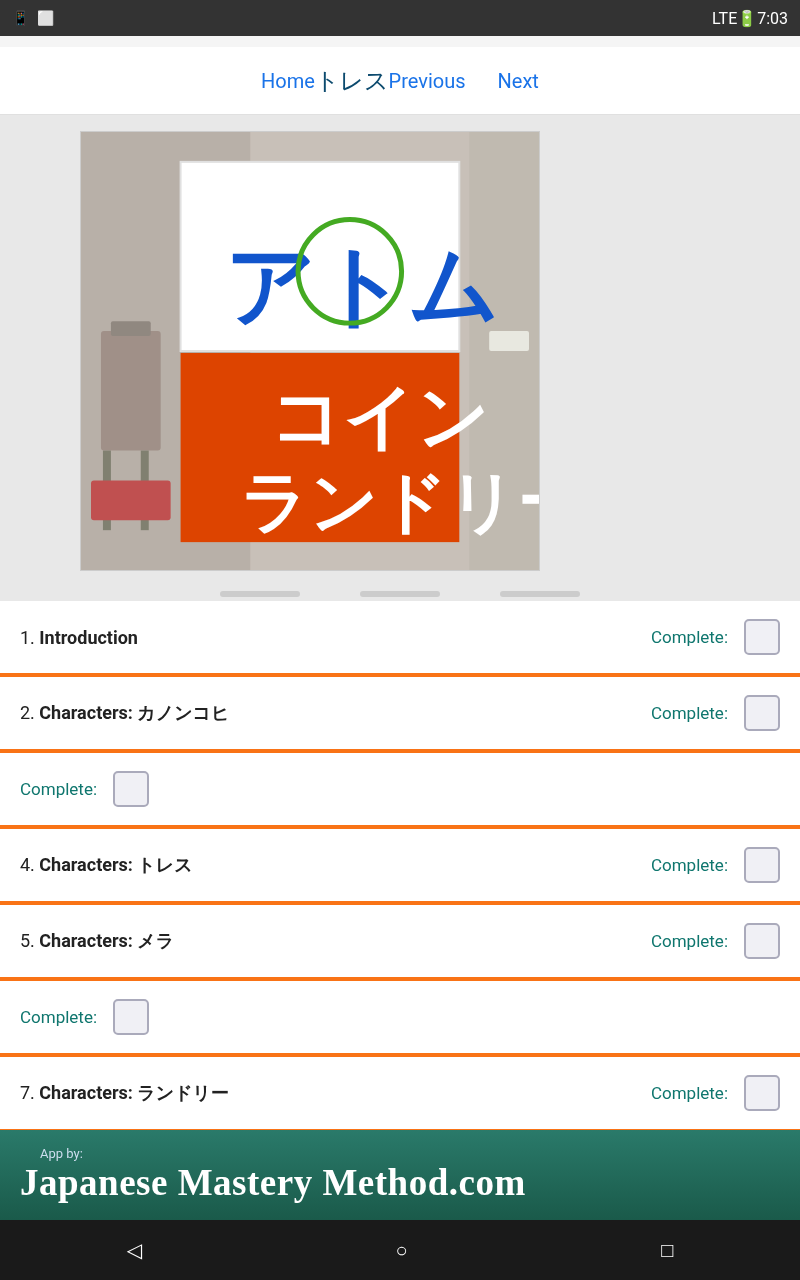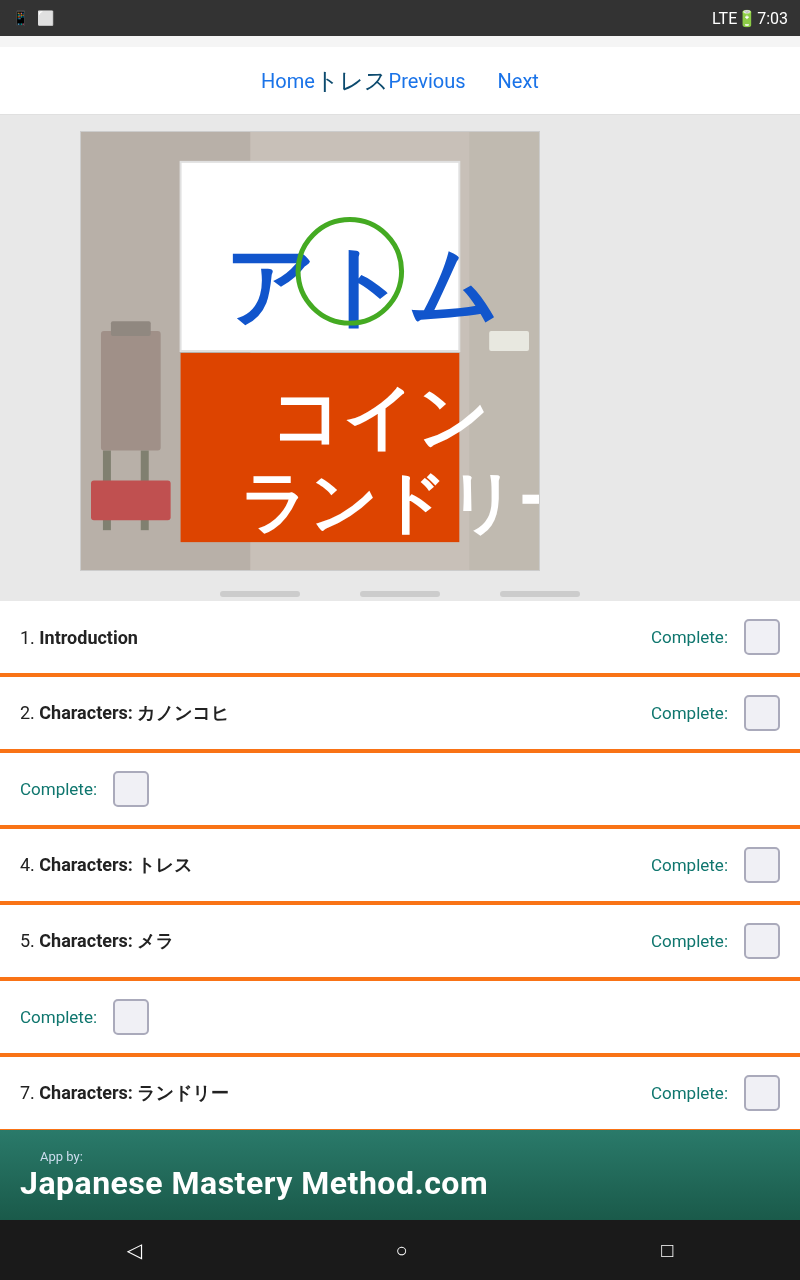--- a/index.html
+++ b/index.html
@@ -147,23 +147,24 @@
       padding: 0 20px;
     }
     .footer-app-by {
       color: #cde;
       font-size: 13px;
       align-self: flex-start;
       margin-left: 20px;
     }
     .footer-title {
       color: #fff;
-      font-size: 32px;
+      font-size: 37px;
       font-weight: bold;
       letter-spacing: 0.5px;
+      font-family: Liberation Serif, serif;
     }
 
     
     .android-nav {
       background: #1a1a1a;
       height: 60px;
       display: flex;
       align-items: center;
       justify-content: space-around;
     }

